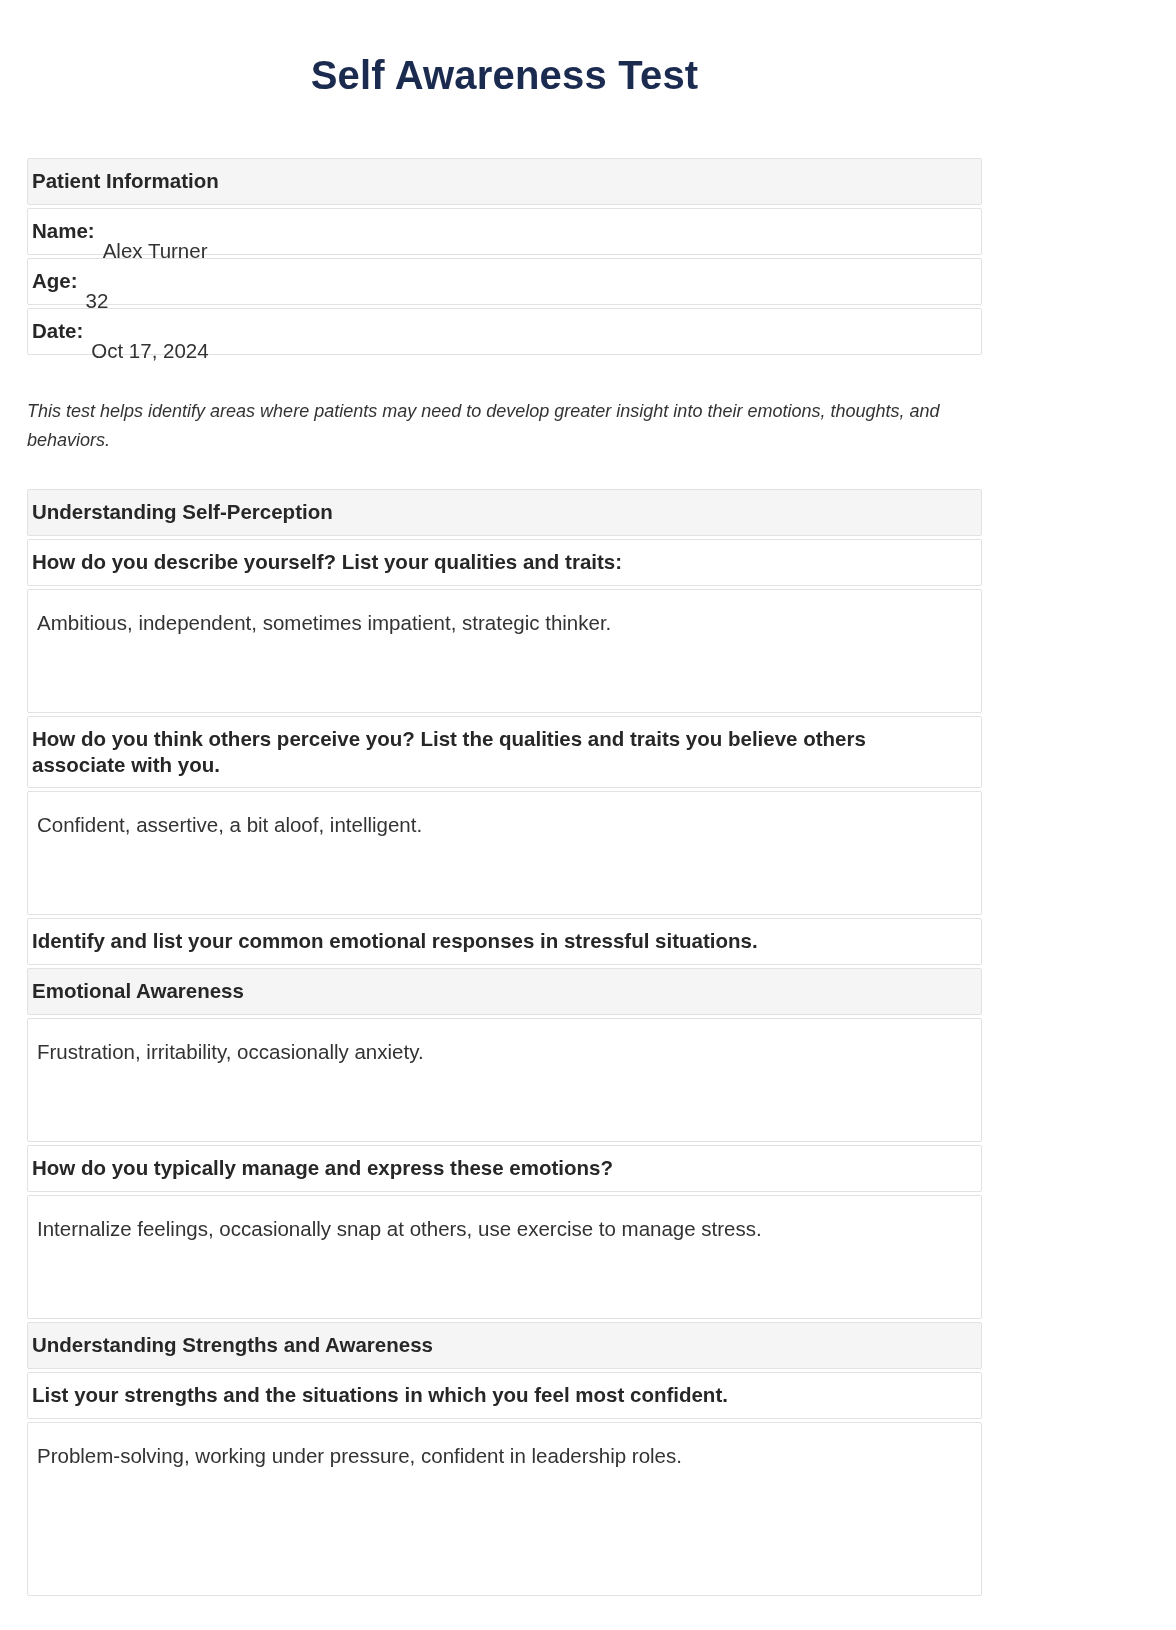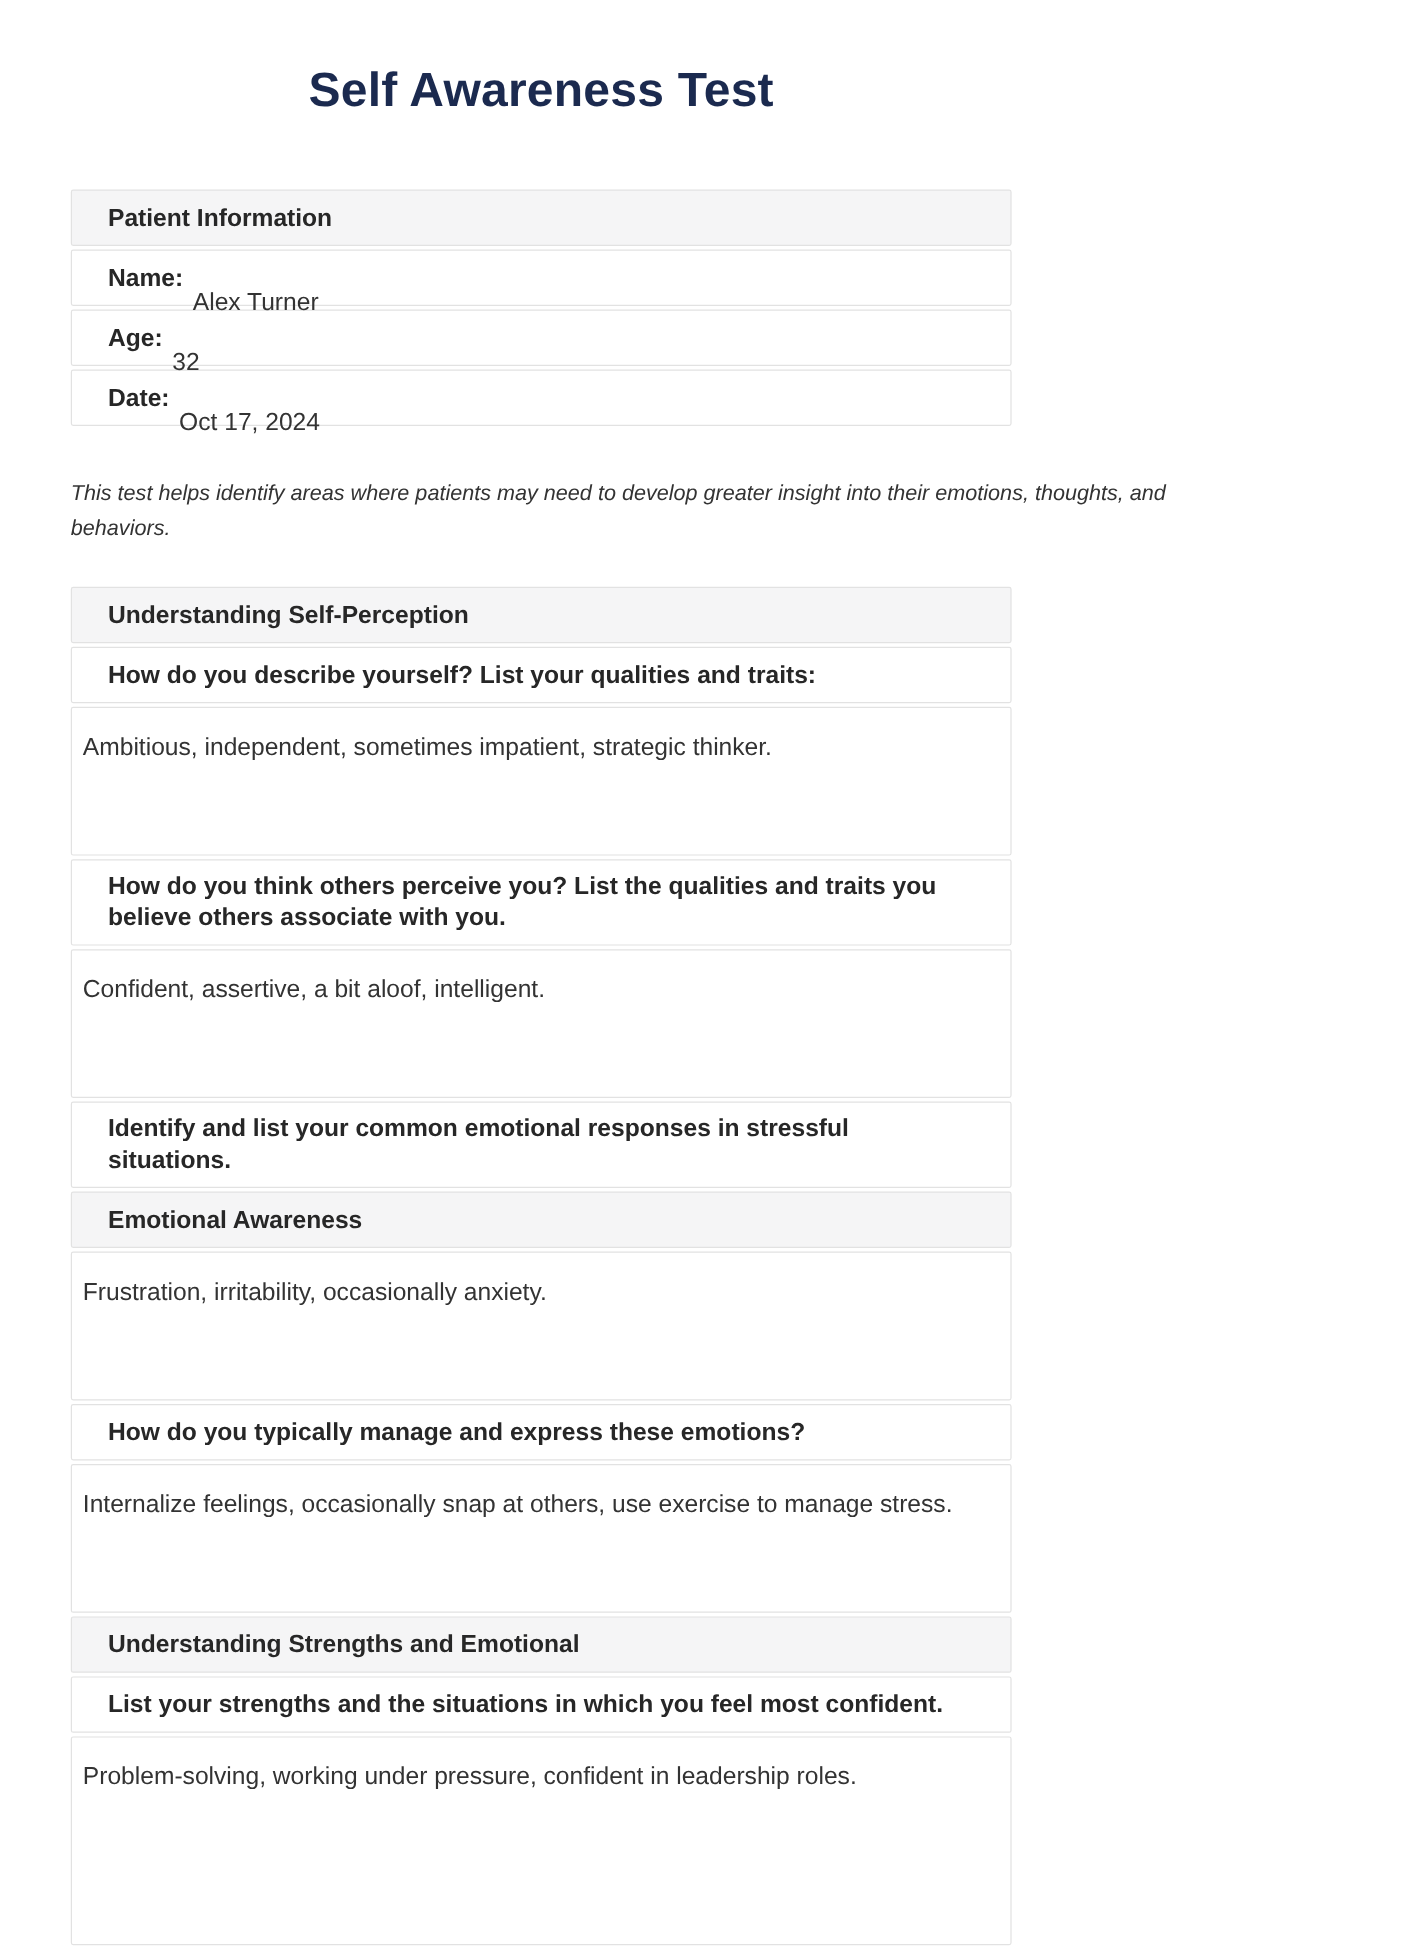--- a/index.html
+++ b/index.html
@@ -12,22 +12,22 @@
   * { margin: 0; padding: 0; }
   html, body { background: #ffffff; }
   body {
     width: 1176px;
     min-height: 1630px;
     font-family: "Liberation Sans", "DejaVu Sans", sans-serif;
     color: var(--text-body);
     overflow-x: hidden;
   }
   .content {
-    margin-left: 59px;
-    width: 784px;
+    margin-left: 27px;
+    width: 955px;
   }
   h1.doc-title {
     margin-top: 51px;
     text-align: center;
     font-size: 40px;
     line-height: 48px;
     font-weight: 700;
     color: var(--title-color);
     letter-spacing: 0.2px;
   }
@@ -38,22 +38,22 @@
   }
   .tbl-patient { margin-top: 59px; }
   .tbl-main    { margin-top: 34px; }
   .row {
     box-sizing: border-box;
     border: 1px solid var(--border-color);
     border-radius: 2px;
     background: #ffffff;
     min-height: 47px;
     display: flex;
-    align-items: center;
-    padding: 9px 30px;
+    align-items: flex-start;
+    padding: 9px 4px;
     font-size: 20.5px;
     line-height: 26px;
   }
   .row.hdr {
     background: var(--header-bg);
     font-weight: 700;
     color: var(--text-strong);
   }
   .row.q {
     font-weight: 700;
@@ -139,21 +139,21 @@
       <span>Frustration, irritability, occasionally anxiety.</span>
     </div>
     <div class="row q">
       <span class="q-text">How do you typically manage and express these emotions?</span>
     </div>
     <div class="row a">
       <span>Internalize feelings, occasionally snap at others, use exercise to manage stress.</span>
     </div>
 
     <div class="row hdr">
-      <span>Understanding Strengths and Emotional</span>
+      <span>Understanding Strengths and Awareness</span>
     </div>
     <div class="row q">
       <span class="q-text">List your strengths and the situations in which you feel most confident.</span>
     </div>
     <div class="row a tall">
       <span>Problem-solving, working under pressure, confident in leadership roles.</span>
     </div>
 
   </section>
 

